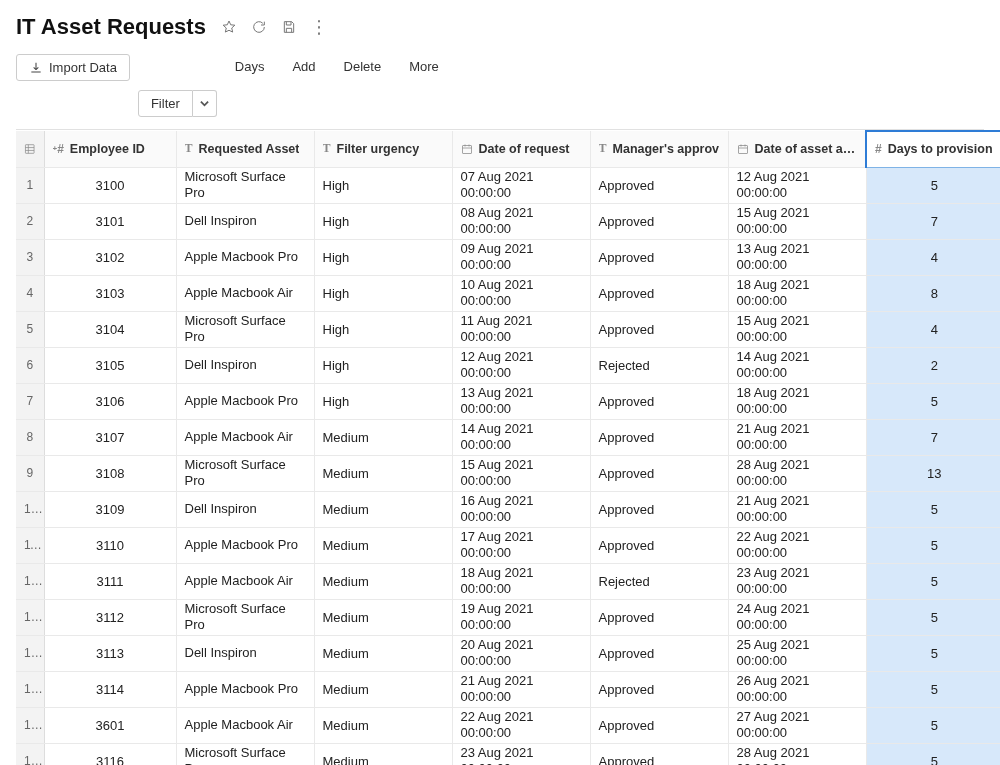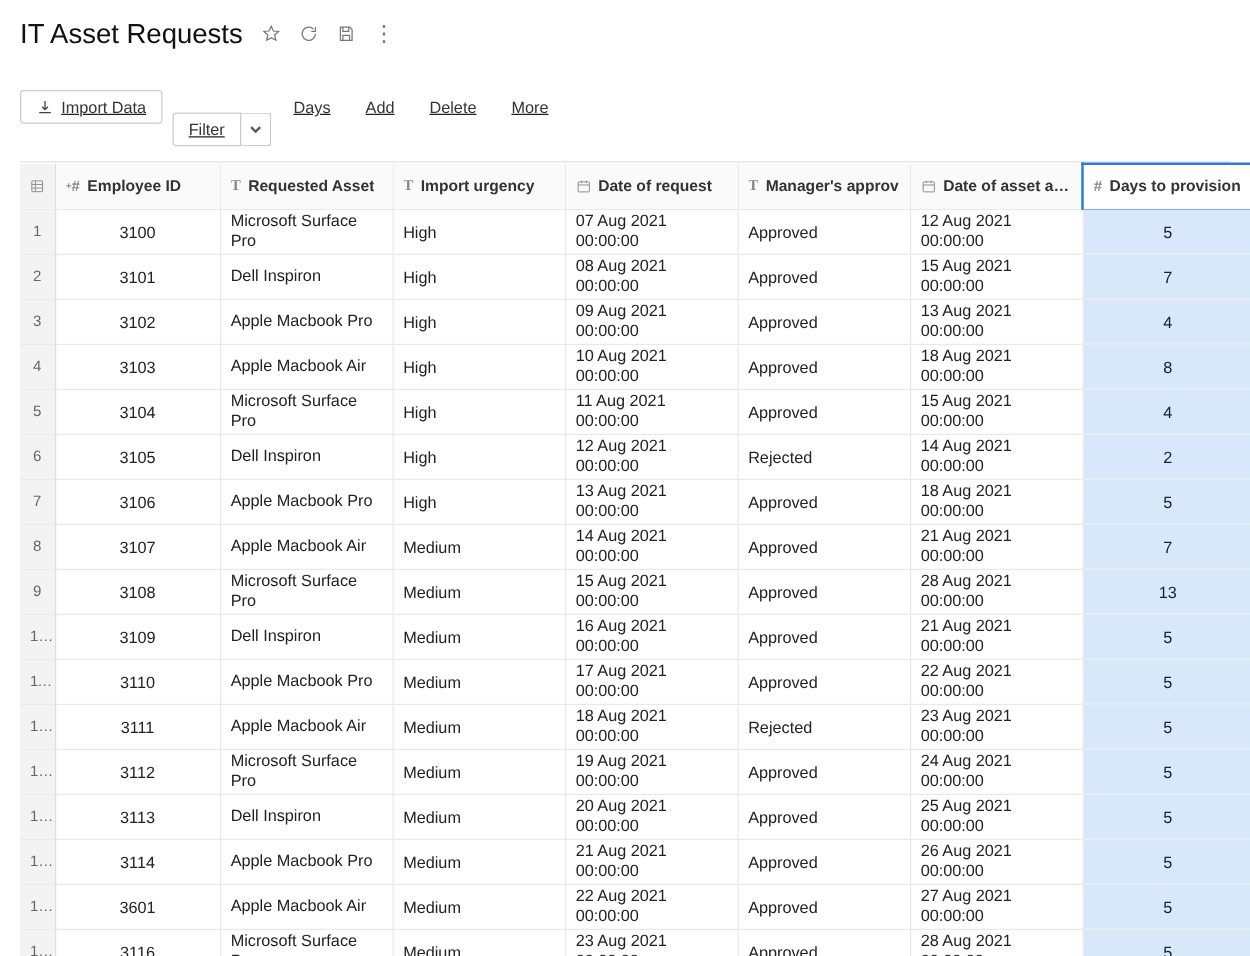--- a/index.html
+++ b/index.html
@@ -14,28 +14,28 @@
     overflow: hidden;
   }
 
   .page { padding: 14px 16px 0 16px; }
 
   .title-row {
     display: flex; align-items: center; gap: 14px;
     margin-bottom: 14px;
   }
   .page-title {
-    font-size: 22px; font-weight: 400; color: #111;
+    font-size: 22px; font-weight: 700; color: #111;
   }
   .title-icons { display: flex; gap: 12px; color: #777; }
   .title-icons .icn { width: 18px; height: 18px; display:flex; align-items:center; justify-content:center; cursor:pointer; }
   .title-icons svg { width: 16px; height: 16px; stroke: #777; fill: none; stroke-width:1.5; }
   .vmore { font-size:18px; line-height:1; color:#777; cursor:pointer; }
 
-  .toolbar { display:flex; gap:8px; align-items:center; margin-bottom:12px;text-decoration:underline; }
+  .toolbar { display:flex; gap:8px; align-items:flex-start; margin-bottom:12px; }
   .btn {
     border:1px solid #ccc; background:#fff; color:#333;
     padding:5px 12px; font-size:13px; border-radius:3px;
     cursor:pointer; display:flex; align-items:center; gap:6px;
   }
   .btn.noborder { border:none; background:transparent; padding:5px 10px; }
   .btn svg { width:14px; height:14px; stroke:#444; fill:none; stroke-width:1.8; }
   .btn-split { display:flex;margin-top:36px; }
   .btn-split .btn { border-radius:3px 0 0 3px; }
   .btn-split .caret { border:1px solid #ccc; border-left:none; border-radius:0 3px 3px 0; padding:5px 7px; cursor:pointer; display:flex; align-items:center; }
@@ -186,21 +186,21 @@
           </th>
           <th>
             <div class="th-inner">
                 <span class="th-icn text-t">T</span>
                 <span class="th-txt">Requested Asset</span>
               </div>
           </th>
           <th>
             <div class="th-inner">
                 <span class="th-icn text-t">T</span>
-                <span class="th-txt">Import urgency</span>
+                <span class="th-txt">Filter urgency</span>
               </div>
           </th>
           <th>
             <div class="th-inner">
                 <span class="th-icn cal">
                   <svg viewBox="0 0 24 24">
                     <rect x="3" y="5" width="18" height="16" rx="1"></rect>
                     <path d="M3 10h18M8 3v4M16 3v4"></path>
                   </svg>
                 </span>

